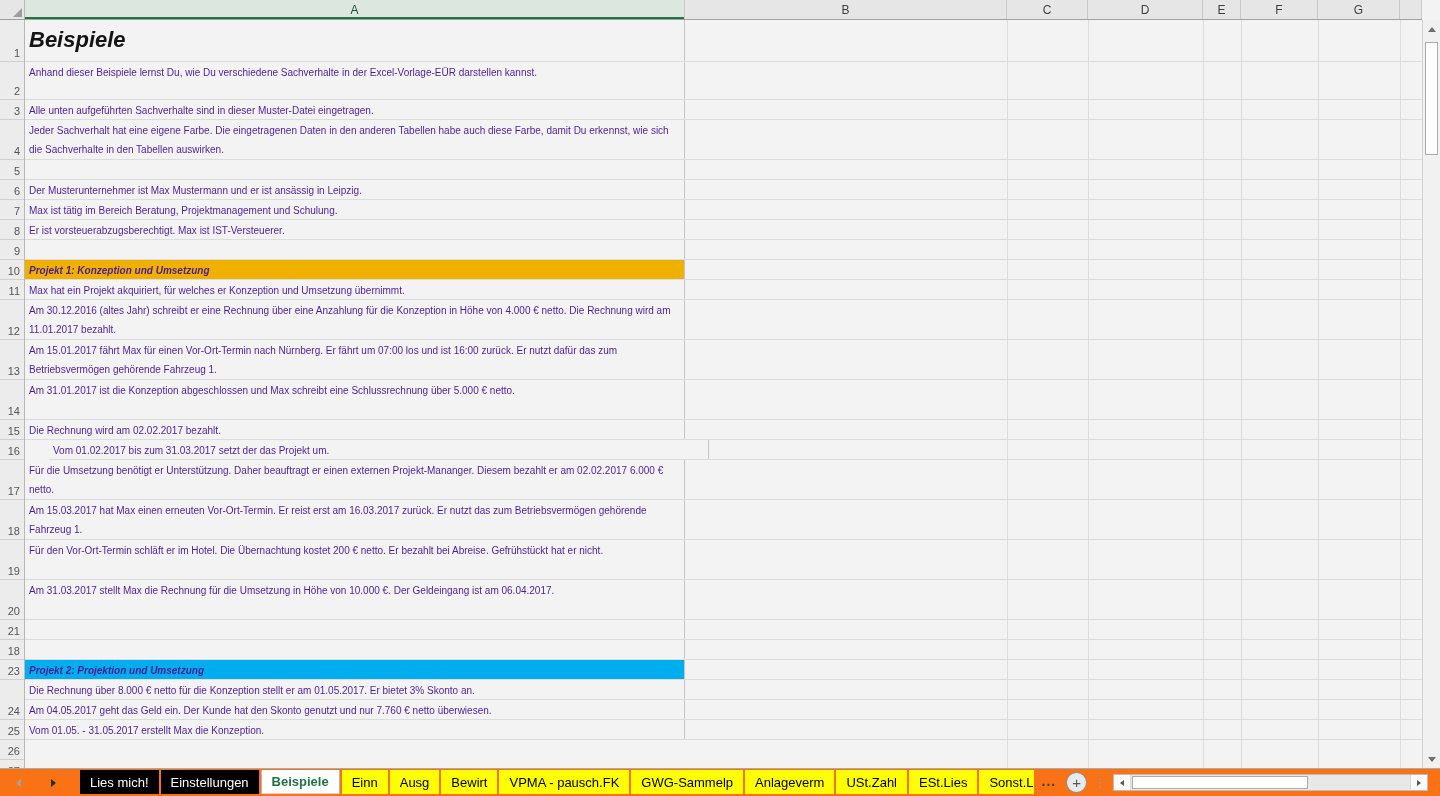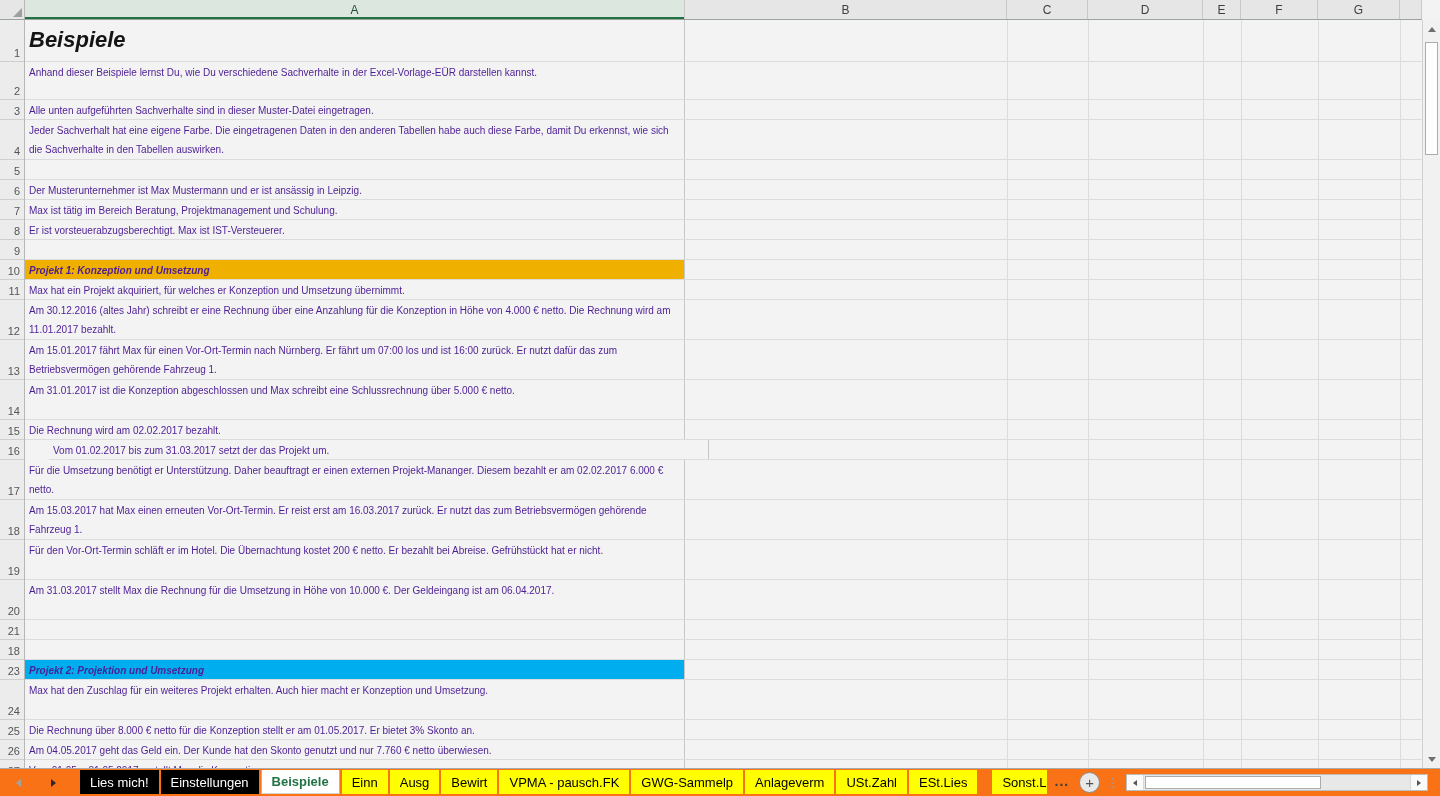--- a/index.html
+++ b/index.html
@@ -54,21 +54,21 @@
   
   .tabbar{position:absolute;left:0;bottom:0;width:1440px;height:28px;background:#f97316;
           border-top:1px solid #ababab;box-sizing:border-box;display:flex;align-items:stretch;font-size:13px;}
   .navs{display:flex;align-items:center;padding-left:16px;padding-right:24px;gap:30px;}
   .tabs{display:flex;align-items:stretch;}
   .tab{display:flex;align-items:center;padding:0 10px;margin:1px 2px 2px 0;white-space:nowrap;box-sizing:border-box;}
   .tab.dark{background:var(--tab-dark,#000);color:#fff;}
   .tab.active{background:#fff;color:var(--accent,#217346);font-weight:bold;
               border-left:1px solid #b5b5b5;border-right:1px solid #b5b5b5;border-bottom:1px solid #d6d6d6;}
   .tab.yellow{background:var(--tab-yellow,#ffff00);color:#000;}
-  .tab.clipped{max-width:55px;overflow:hidden;padding-right:0;margin-left:13px;}
+  .tab.clipped{max-width:55px;overflow:hidden;padding-right:0;}
   .more{align-self:center;color:#3c3c3c;font-weight:bold;letter-spacing:1px;margin:0 10px 4px 6px;font-size:14px;}
   .addbtn{align-self:center;width:19px;height:19px;border:1px solid #8a8a8a;border-radius:50%;
           display:flex;align-items:center;justify-content:center;color:#555;font-size:15px;line-height:15px;
           margin-right:12px;background:#e9e9e9;}
   .dots{align-self:center;color:#9a9a9a;margin-right:12px;font-size:12px;letter-spacing:0;line-height:5px;
         display:flex;flex-direction:column;gap:2px;}
   .dots b{width:2px;height:2px;background:#9a9a9a;border-radius:50%;display:block;}
   .hscroll{align-self:center;flex:1;height:17px;display:flex;margin-right:12px;border:1px solid #bdbdbd;
            background:#fafafa;box-sizing:border-box;}
   .hs-btn{width:17px;display:flex;align-items:center;justify-content:center;box-sizing:border-box;}
@@ -190,23 +190,20 @@
       </div>
       <div class="rowstripe" style="height: 20px;">
         <div class="cellA"></div>
       </div>
       <div class="rowstripe" style="height: 20px;">
         <div class="cellA"></div>
       </div>
       <div class="rowstripe hl-cyan" style="height: 20px;">
         <div class="cellA">Projekt 2: Projektion und Umsetzung</div>
       </div>
-      <div class="rowstripe" style="height: 40px;">
-        <div class="cellA">Max hat den Zuschlag für ein weiteres Projekt erhalten. Auch hier macht er Konzeption und Umsetzung.</div>
-      </div>
       <div class="rowstripe" style="height: 20px;">
         <div class="cellA">Die Rechnung über 8.000 € netto für die Konzeption stellt er am  01.05.2017. Er bietet 3% Skonto an.</div>
       </div>
       <div class="rowstripe" style="height: 20px;">
         <div class="cellA">Am 04.05.2017 geht das Geld ein. Der Kunde hat den Skonto genutzt und nur 7.760 € netto überwiesen.</div>
       </div>
       <div class="rowstripe" style="height: 20px;">
         <div class="cellA">Vom 01.05. - 31.05.2017 erstellt Max die Konzeption.</div>
       </div>
       <div class="vline" style="left: 982px;"></div>

